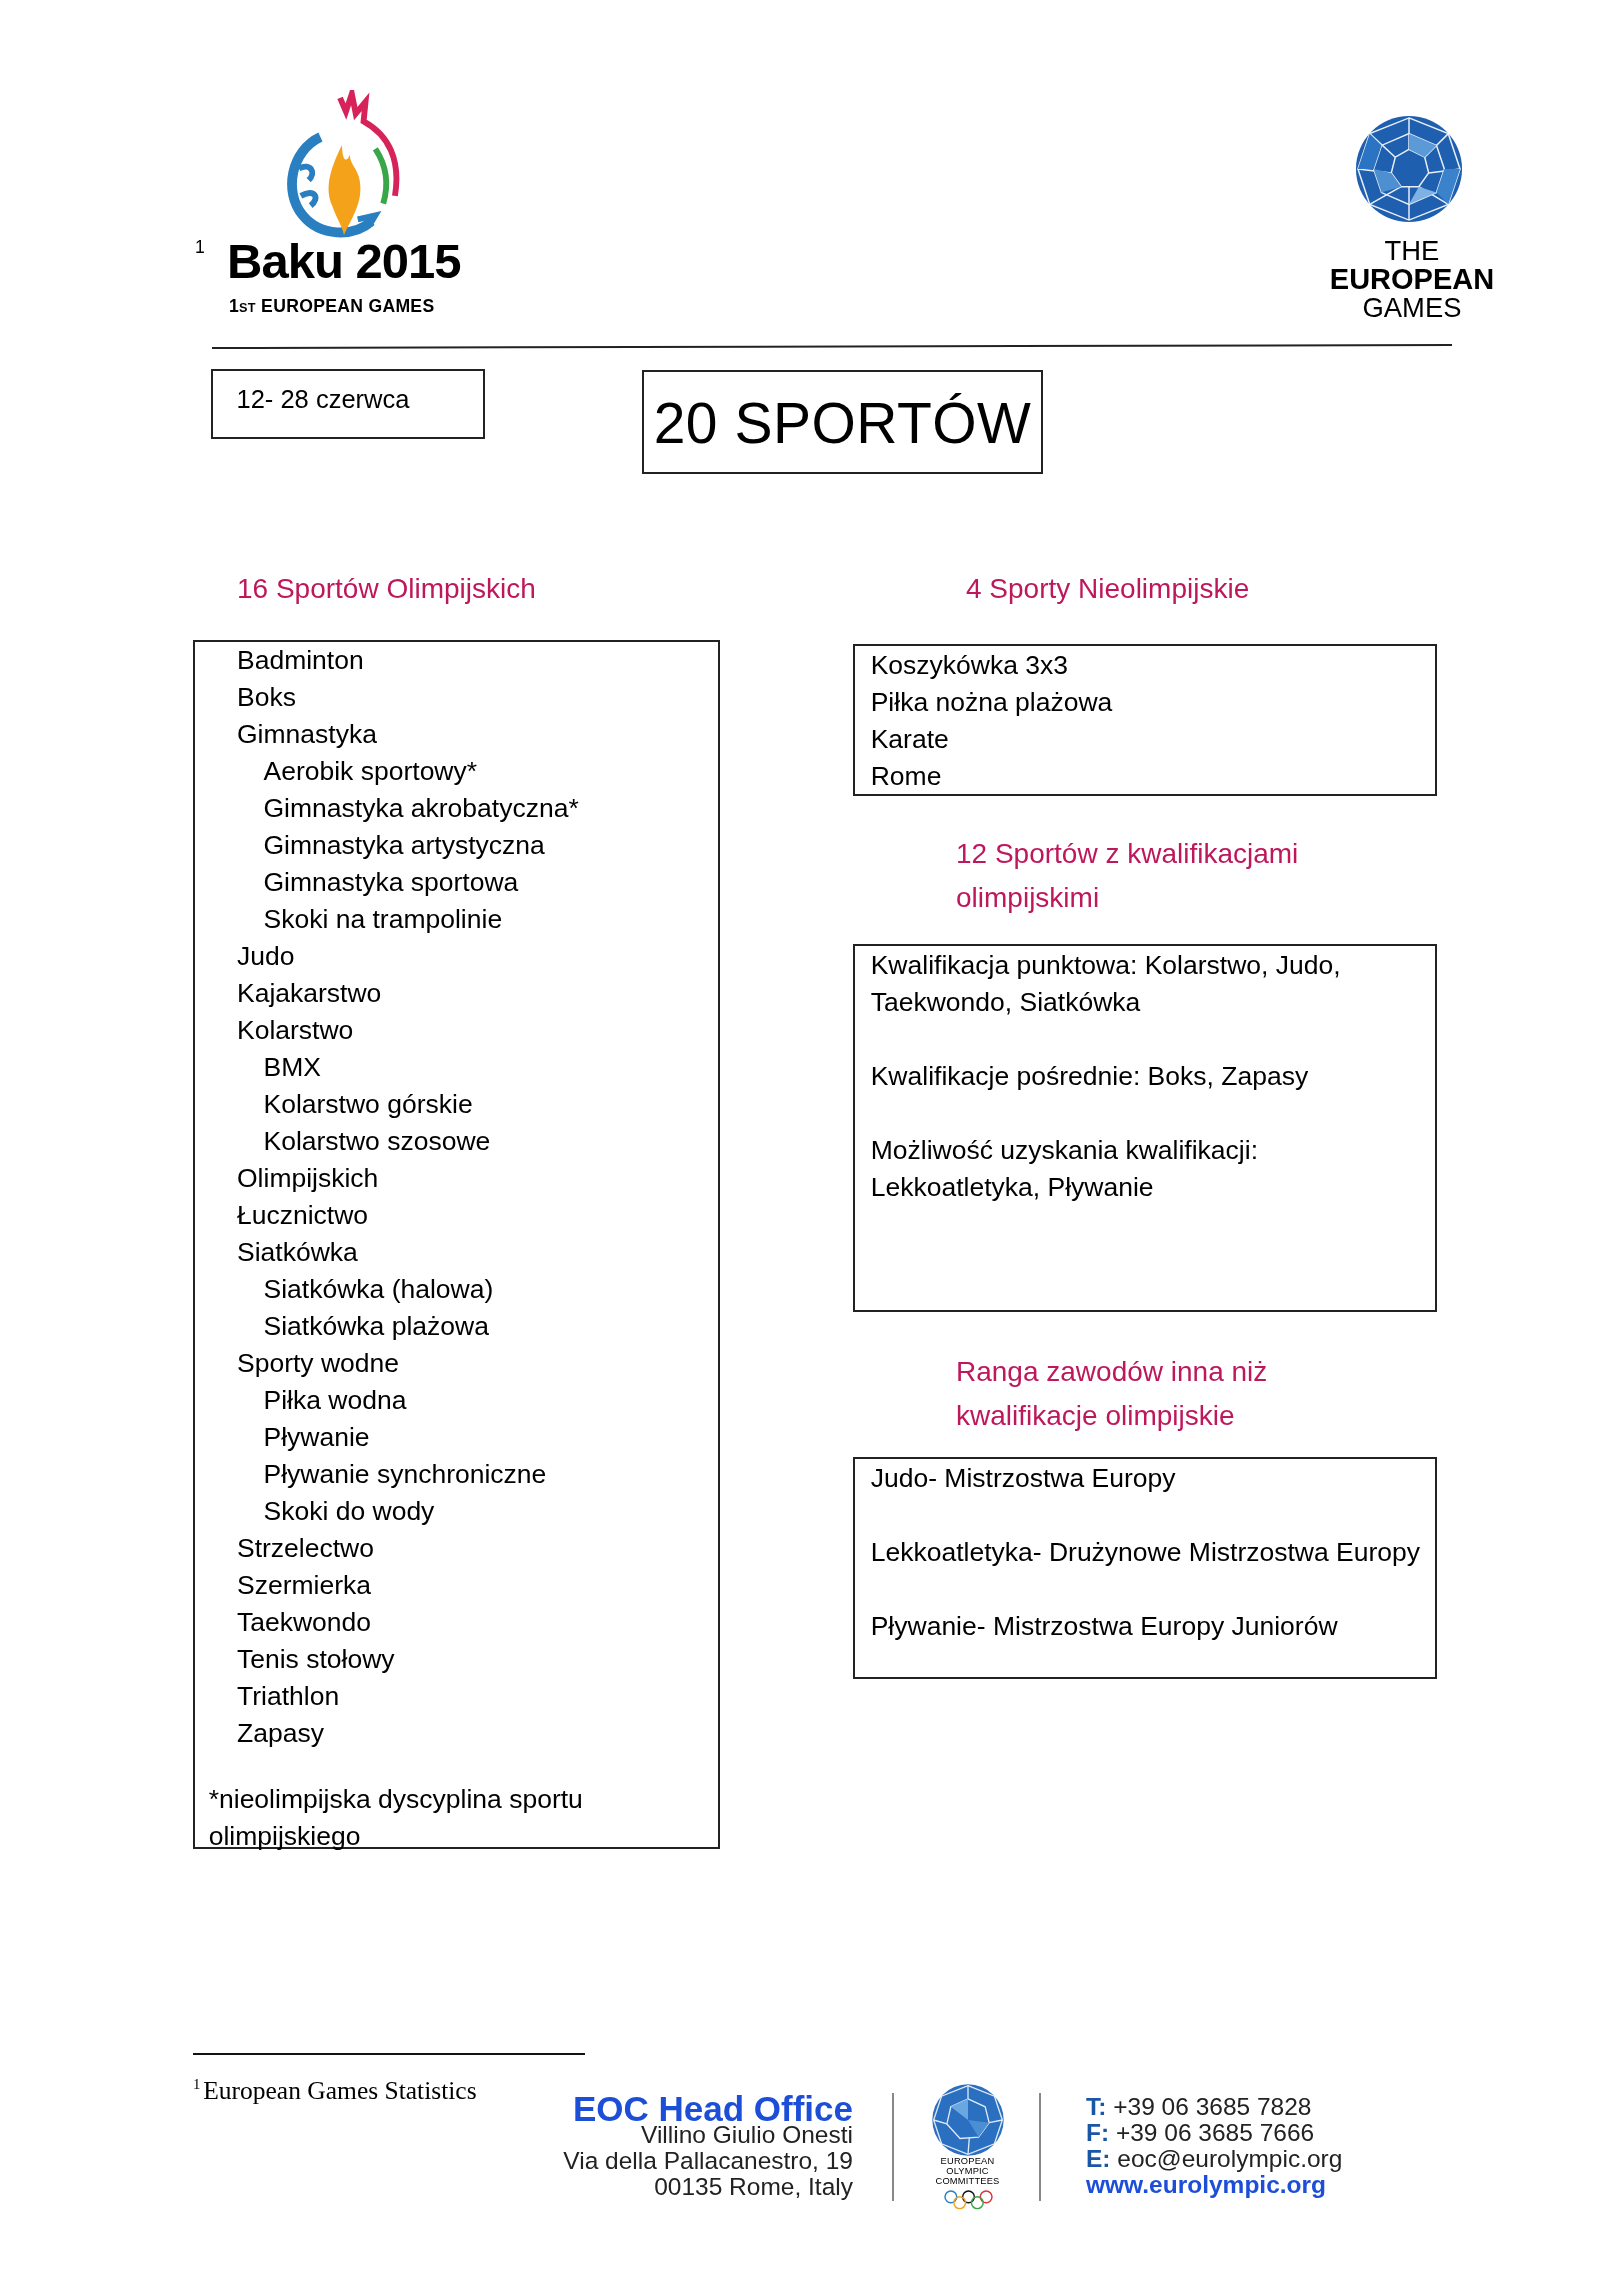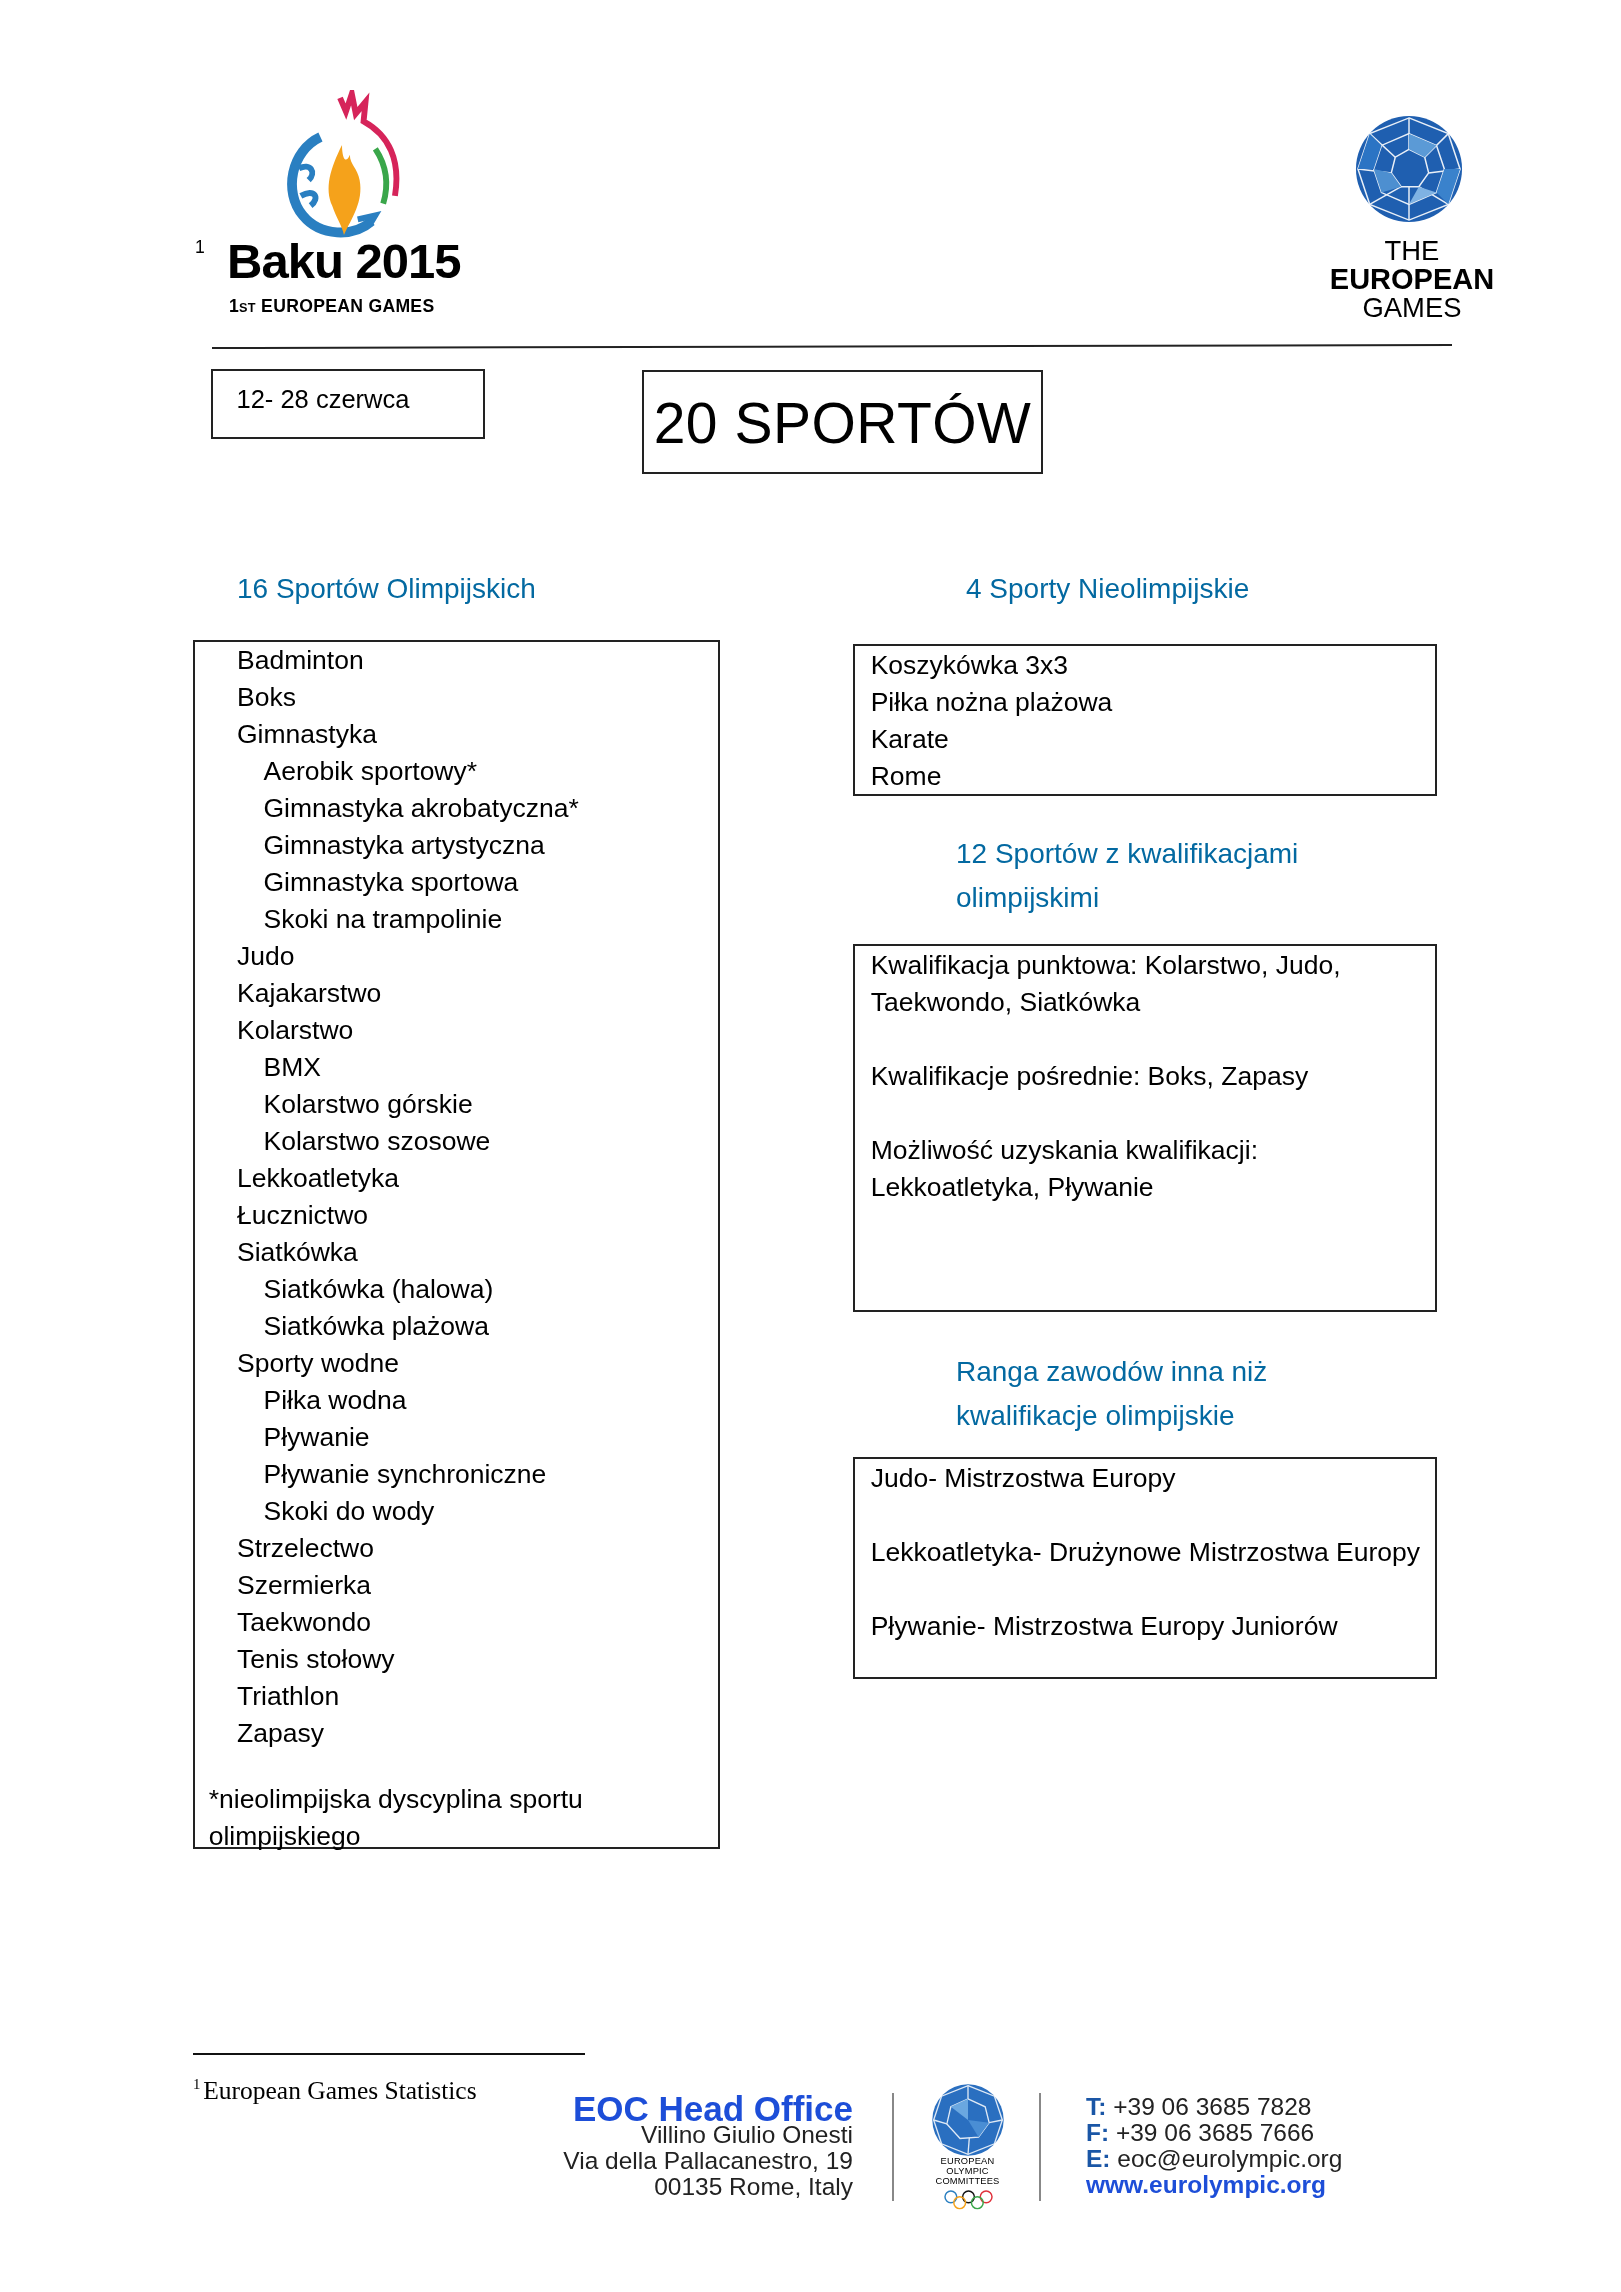--- a/index.html
+++ b/index.html
@@ -26,21 +26,21 @@
 
     .header-rule { left: 212px; top: 347px; width: 1240px; height: 2px; background: #222; transform: rotate(-0.14deg); transform-origin: left center; }
 
     .box { border: 2px solid #222; box-sizing: border-box; background: #fff; }
     .date-box { left: 211px; top: 369px; width: 274px; height: 70px; }
     .date-text { left: 23.5px; top: 13.7px; font-size: 25.5px; }
     .title-box { left: 642px; top: 370px; width: 401px; height: 104px; }
     .title-text { left: 0; top: 17.6px; width: 100%; text-align: center; font-size: 57px; letter-spacing: 0.5px; }
 
     
-    .heading { color: #0369a1; font-size: 28px; line-height: 44px; }
+    .heading { color: #be185d; font-size: 28px; line-height: 44px; }
     .h-olympic { left: 237px; top: 567px; }
     .h-nonolympic { left: 966px; top: 567px; }
     .h-qualif { left: 956px; top: 832px; }
     .h-rank { left: 956px; top: 1350px; }
 
     
     .olympic-box { left: 193px; top: 640px; width: 527px; height: 1209px; }
     .list { list-style: none; margin: 0; padding: 0; }
     .olympic-list { position: absolute; left: 42px; top: 0; }
     .list li { font-size: 26.5px; line-height: 37px; white-space: nowrap; }
@@ -139,21 +139,21 @@
       <li class="sub">Gimnastyka akrobatyczna*</li>
       <li class="sub">Gimnastyka artystyczna</li>
       <li class="sub">Gimnastyka sportowa</li>
       <li class="sub">Skoki na trampolinie</li>
       <li>Judo</li>
       <li>Kajakarstwo</li>
       <li>Kolarstwo</li>
       <li class="sub">BMX</li>
       <li class="sub">Kolarstwo górskie</li>
       <li class="sub">Kolarstwo szosowe</li>
-      <li>Lekkoatletyka</li>
+      <li>Olimpijskich</li>
       <li>Łucznictwo</li>
       <li>Siatkówka</li>
       <li class="sub">Siatkówka (halowa)</li>
       <li class="sub">Siatkówka plażowa</li>
       <li>Sporty wodne</li>
       <li class="sub">Piłka wodna</li>
       <li class="sub">Pływanie</li>
       <li class="sub">Pływanie synchroniczne</li>
       <li class="sub">Skoki do wody</li>
       <li>Strzelectwo</li>

